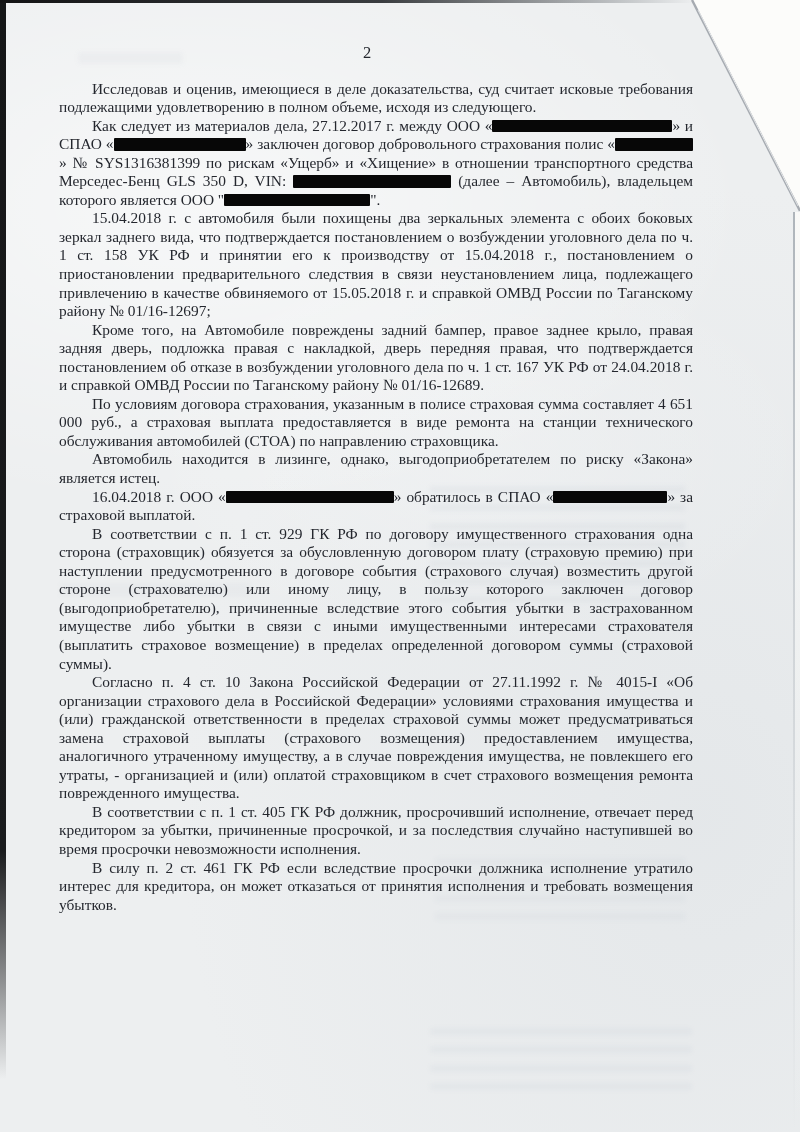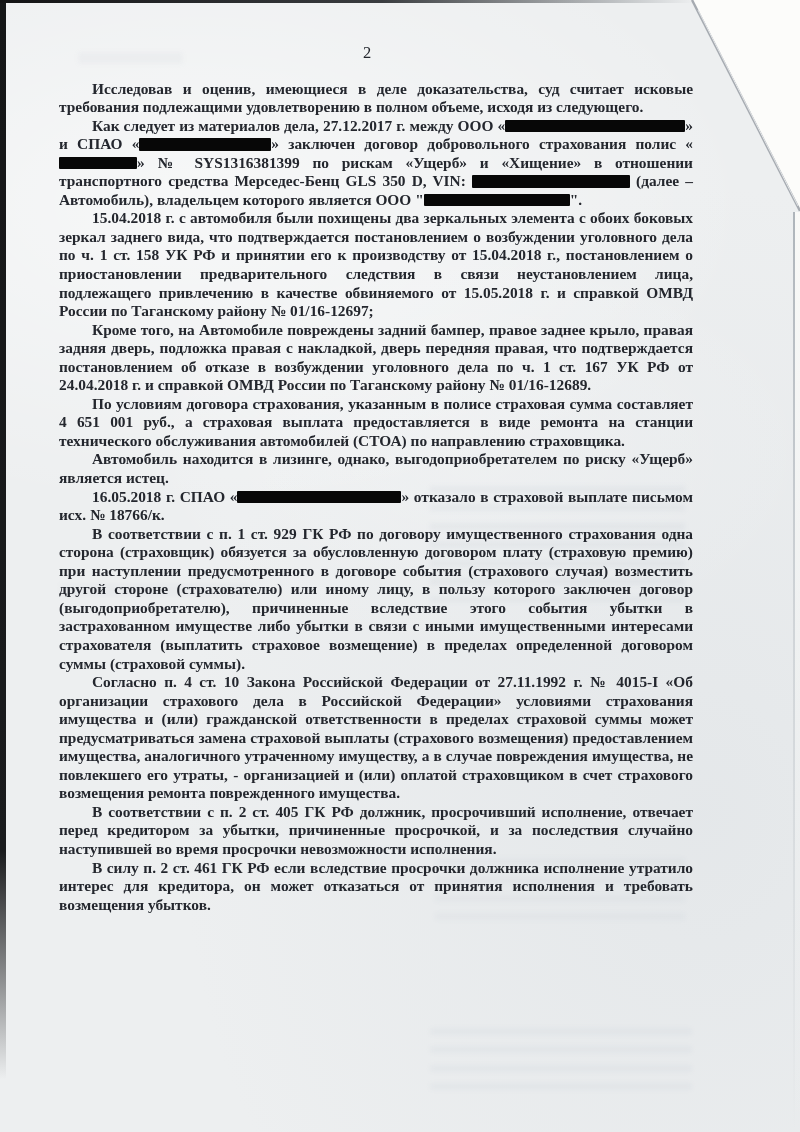--- a/index.html
+++ b/index.html
@@ -54,21 +54,20 @@
     text-rendering: optimizeLegibility;
   }
   .page-num {
     text-align: center; padding-right: 18px;
     font-size: 16.5px; margin: 0 0 17px 0;
   }
   .content p {
     margin: 0;
     text-indent: 33px;
     text-align: justify;
-    font-weight: bold;
   }
   .redact {
     display: inline-block;
     height: 12.5px;
     background: var(--redaction, #070707);
     vertical-align: -1.5px;
     border-radius: 1px;
   }
 </style>
 </head>
@@ -93,23 +92,23 @@
   <div class="smudge" style="left:435px; top:858px; width:250px; height:62px; opacity:.40;"></div>
   <div class="smudge" style="left:430px; top:1028px; width:262px; height:64px; opacity:.45;"></div>
 
   <main class="content">
     <div class="page-num">2</div>
     <div id="paragraphs">
         <p>Исследовав и оценив, имеющиеся в деле доказательства, суд считает исковые требования подлежащими удовлетворению в полном объеме, исходя из следующего.</p>
         <p>Как следует из материалов дела, 27.12.2017 г. между ООО «<span class="redact" style="width: 180px;"></span>» и СПАО «<span class="redact" style="width: 132px;"></span>» заключен договор добровольного страхования полис «<span class="redact" style="width: 78px;"></span>» № SYS1316381399 по рискам «Ущерб» и «Хищение» в отношении транспортного средства Мерседес-Бенц GLS 350 D, VIN: <span class="redact" style="width: 158px;"></span> (далее – Автомобиль), владельцем которого является ООО "<span class="redact" style="width: 146px;"></span>".</p>
         <p>15.04.2018 г. с автомобиля были похищены два зеркальных элемента с обоих боковых зеркал заднего вида, что подтверждается постановлением о возбуждении уголовного дела по ч. 1 ст. 158 УК РФ и принятии его к производству от 15.04.2018 г., постановлением о приостановлении предварительного следствия в связи неустановлением лица, подлежащего привлечению в качестве обвиняемого от 15.05.2018 г. и справкой ОМВД России по Таганскому району № 01/16-12697;</p>
         <p>Кроме того, на Автомобиле повреждены задний бампер, правое заднее крыло, правая задняя дверь, подложка правая с накладкой, дверь передняя правая, что подтверждается постановлением об отказе в возбуждении уголовного дела по ч. 1 ст. 167 УК РФ от 24.04.2018 г. и справкой ОМВД России по Таганскому району № 01/16-12689.</p>
-        <p>По условиям договора страхования, указанным в полисе страховая сумма составляет 4 651 001 руб., а страховая выплата предоставляется в виде ремонта на станции технического обслуживания автомобилей (СТОА) по направлению страховщика.</p>
-        <p>Автомобиль находится в лизинге, однако, выгодоприобретателем по риску «Ущерб» является истец.</p>
-        <p>16.05.2018 г. СПАО «<span class="redact" style="width: 164px;"></span>» отказало в страховой выплате письмом исх. № 18766/к.</p>
+        <p>По условиям договора страхования, указанным в полисе страховая сумма составляет 4 651 000 руб., а страховая выплата предоставляется в виде ремонта на станции технического обслуживания автомобилей (СТОА) по направлению страховщика.</p>
+        <p>Автомобиль находится в лизинге, однако, выгодоприобретателем по риску «Закона» является истец.</p>
+        <p>16.04.2018 г. ООО «<span class="redact" style="width: 168px;"></span>» обратилось в СПАО «<span class="redact" style="width: 114px;"></span>» за страховой выплатой.</p>
         <p>В соответствии с п. 1 ст. 929 ГК РФ по договору имущественного страхования одна сторона (страховщик) обязуется за обусловленную договором плату (страховую премию) при наступлении предусмотренного в договоре события (страхового случая) возместить другой стороне (страхователю) или иному лицу, в пользу которого заключен договор (выгодоприобретателю), причиненные вследствие этого события убытки в застрахованном имуществе либо убытки в связи с иными имущественными интересами страхователя (выплатить страховое возмещение) в пределах определенной договором суммы (страховой суммы).</p>
         <p>Согласно п. 4 ст. 10 Закона Российской Федерации от 27.11.1992 г. № 4015-I «Об организации страхового дела в Российской Федерации» условиями страхования имущества и (или) гражданской ответственности в пределах страховой суммы может предусматриваться замена страховой выплаты (страхового возмещения) предоставлением имущества, аналогичного утраченному имуществу, а в случае повреждения имущества, не повлекшего его утраты, - организацией и (или) оплатой страховщиком в счет страхового возмещения ремонта поврежденного имущества.</p>
-        <p>В соответствии с п. 2 ст. 405 ГК РФ должник, просрочивший исполнение, отвечает перед кредитором за убытки, причиненные просрочкой, и за последствия случайно наступившей во время просрочки невозможности исполнения.</p>
+        <p>В соответствии с п. 1 ст. 405 ГК РФ должник, просрочивший исполнение, отвечает перед кредитором за убытки, причиненные просрочкой, и за последствия случайно наступившей во время просрочки невозможности исполнения.</p>
         <p>В силу п. 2 ст. 461 ГК РФ если вследствие просрочки должника исполнение утратило интерес для кредитора, он может отказаться от принятия исполнения и требовать возмещения убытков.</p>
       </div>
   </main>
 
 </div>
 
 </body></html>

